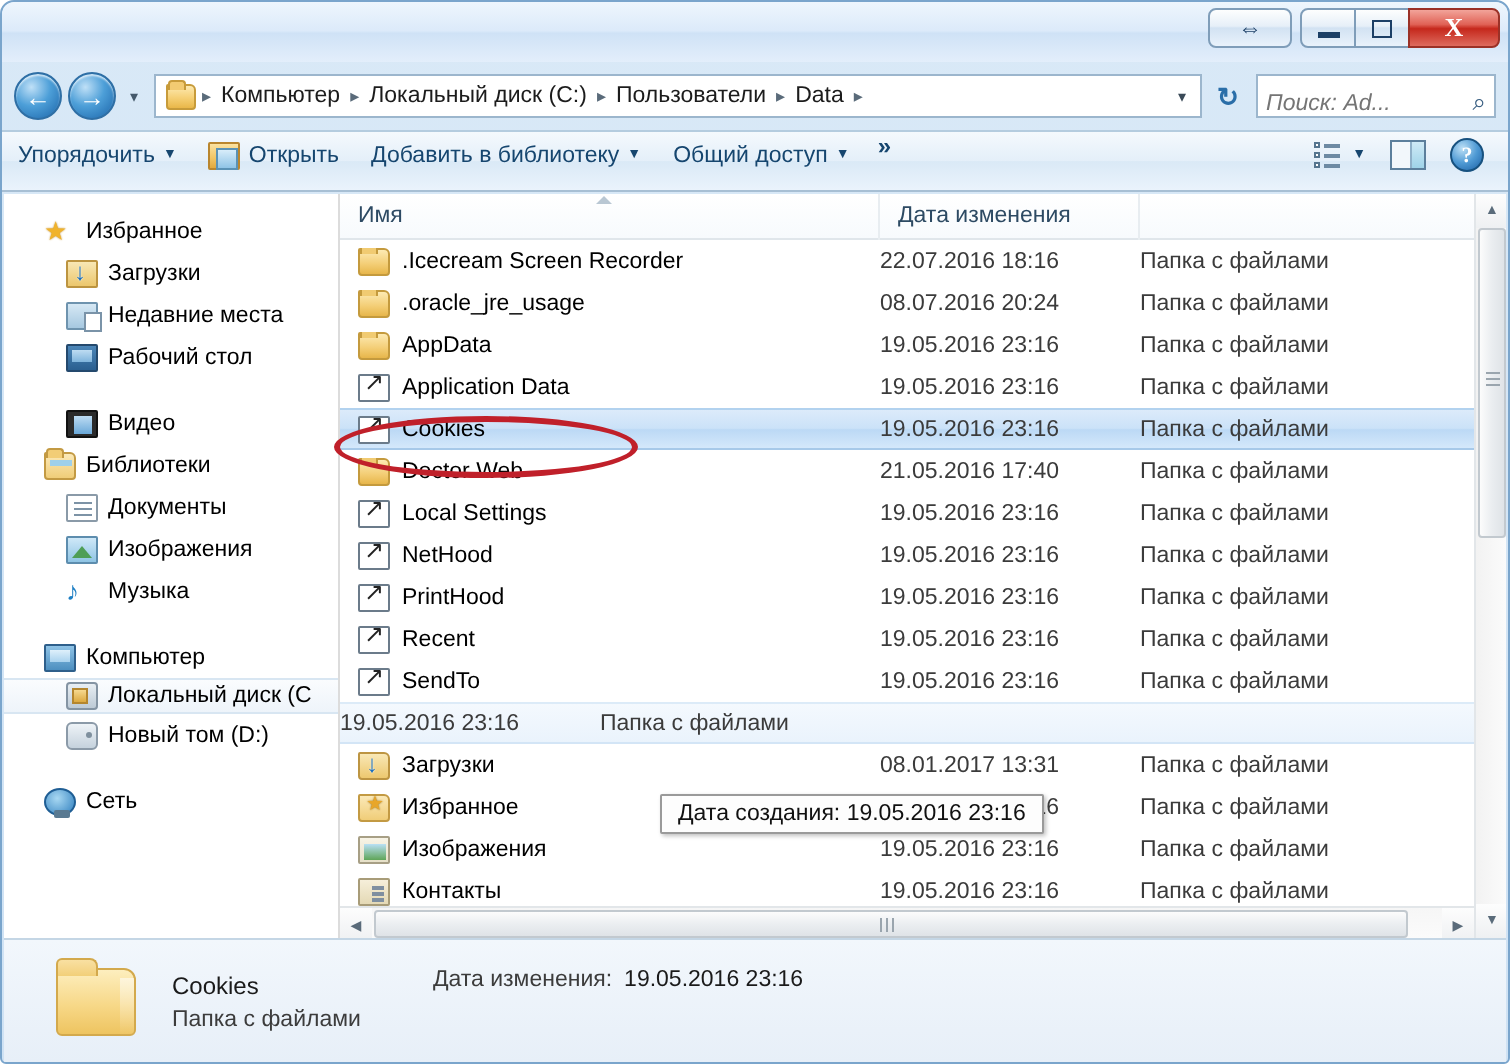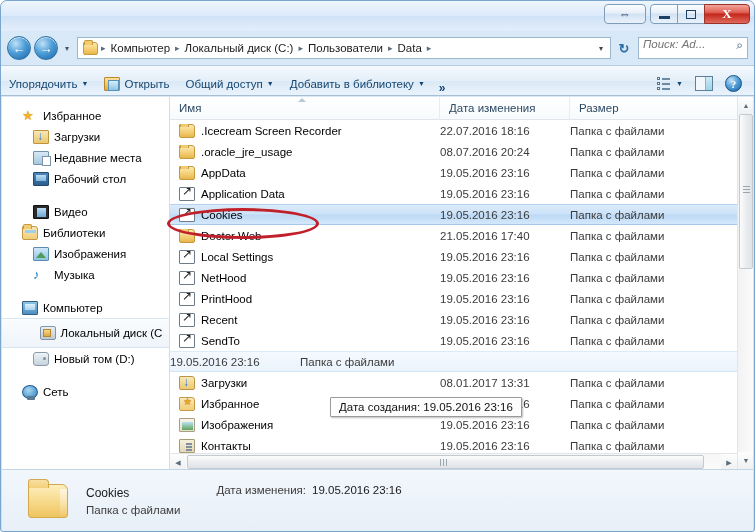--- a/index.html
+++ b/index.html
@@ -89,38 +89,38 @@
     background: #f2cb72; border: 1px solid #c79b3a; border-bottom: none;
     border-radius: 2px 2px 0 0;
   }
   #crumb-caret { margin-left: auto; color: #3a4a58; font-size: 8px; padding-right: 5px; }
   #btn-refresh {
     width: 22px; height: 22px; margin-left: 2px;
     display: flex; align-items: center; justify-content: center;
     color: #2a6ea8; font-size: 13px; font-weight: bold;
   }
   #searchbox {
-    width: 110px; height: 22px; margin: 0 6px 0 3px;
+    width: 120px; height: 22px; margin: 0 6px 0 3px;
     background: #fff; border: 1px solid #9cb6cd;
-    display: flex; align-items: flex-start; padding: 0 4px;
+    display: flex; align-items: flex-end; padding: 0 4px;
   }
   #search-input {
     border: none; outline: none; flex: 1; font-size: 11.5px;
     font-style: italic; color: #7b7b7b;
     font-family: "Liberation Sans", sans-serif;
     background: transparent; min-width: 0;
   }
   #search-icon { color: #3a5f82; font-size: 12px; flex: none; }
 
   
   #toolbar {
     position: absolute; left: 0; top: 64px; width: 753px; height: 31px;
     background: linear-gradient(to bottom, #f4f9fd 0%, #e4eff9 50%, #dae9f6 51%, #eaf3fc 100%);
     border-top: 1px solid #b4ccdf; border-bottom: 1px solid #a7bfd4;
-    display: flex; align-items: flex-end; font-size: 11.5px; color: #16466f;
+    display: flex; align-items: flex-start; font-size: 11.5px; color: #16466f;
   }
   .tbitem {
     display: flex; align-items: center; gap: 4px;
     height: 23px; padding: 0 8px; white-space: nowrap;
   }
   .tbcaret { font-size: 7px; color: #16466f; }
   #tb-open-icon {
     width: 16px; height: 14px;
     background: linear-gradient(to bottom, #fbe2a0 0%, #f0c463 60%, #e0a93f 100%);
     border: 1px solid #b9862e; border-radius: 1px;
@@ -165,22 +165,21 @@
     padding-top: 8px; overflow: hidden; position: relative;
   }
   .nav-item {
     height: 21px; display: flex; align-items: center;
     font-size: 11.5px; color: #000; padding-left: 20px; white-space: nowrap;
   }
   .nav-item.sub { padding-left: 31px; }
   .nav-item.selected {
     background: linear-gradient(to bottom, #fafcfe 0%, #eef4fa 100%);
     border: 1px solid #d8e6f2; border-left: none; border-right: none;
-    height: 30px;
-    justify-content: center;
+    height: 18px;
   }
   .nav-gap { height: 12px; }
   .navico { width: 16px; height: 14px; margin-right: 5px; flex: none; position: relative; }
 
   .ico-star { font-size: 13px; color: #f0b32c; line-height: 1; text-shadow: 0 0 1px #b8821a; }
   .ico-dl {
     background: linear-gradient(to bottom,#f8e7b4,#ecc76d); border:1px solid #bc9440; border-radius:1px;
   }
   .ico-dl::after {
     content:"↓"; position:absolute; left:3px; top:-2px; color:#1a6fbe; font-size:12px; font-weight:bold;
@@ -418,25 +417,25 @@
   <div id="toolbar">
     <div class="tbitem">
       <span>Упорядочить</span>
       <span class="tbcaret">▼</span>
     </div>
     <div class="tbitem">
       <span id="tb-open-icon"></span>
       <span>Открыть</span>
     </div>
     <div class="tbitem">
+      <span>Добавить в библиотеку</span>
+      <span class="tbcaret">▼</span>
+    </div>
+    <div class="tbitem">
       <span>Общий доступ</span>
-      <span class="tbcaret">▼</span>
-    </div>
-    <div class="tbitem">
-      <span>Добавить в библиотеку</span>
       <span class="tbcaret">▼</span>
     </div>
     <div id="tb-chevron">
       <span>»</span>
     </div>
 
     <div id="tb-right">
       <div id="tb-views">
         <span class="viewico">
           <span class="viewrow">
@@ -491,20 +490,24 @@
 
       <div class="nav-item sub">
         <span class="navico ico-video"></span>
         <span>Видео</span>
       </div>
       <div class="nav-item">
         <span class="navico ico-lib"></span>
         <span>Библиотеки</span>
       </div>
       <div class="nav-item sub">
+        <span class="navico ico-docs"></span>
+        <span>Документы</span>
+      </div>
+      <div class="nav-item sub">
         <span class="navico ico-pics"></span>
         <span>Изображения</span>
       </div>
       <div class="nav-item sub">
         <span class="navico ico-music">♪</span>
         <span>Музыка</span>
       </div>
 
       <div class="nav-gap"></div>
 
@@ -530,21 +533,20 @@
     </div>
 
     <div id="listpane">
 
       <div id="colheader">
         <div class="col col-name">
           <span>Имя</span>
           <span id="sortmark"></span>
         </div>
         <div class="col col-date">Дата изменения</div>
-        <div class="col col-size">Размер</div>
       </div>
 
       <div id="rows">
           <div class="row">
             <div class="cell c-name">
               <span class="rowico ri-folder"></span>
               <span>.Icecream Screen Recorder</span>
             </div>
             <div class="cell c-date">22.07.2016 18:16</div>
             <div class="cell c-type">Папка с файлами</div>

